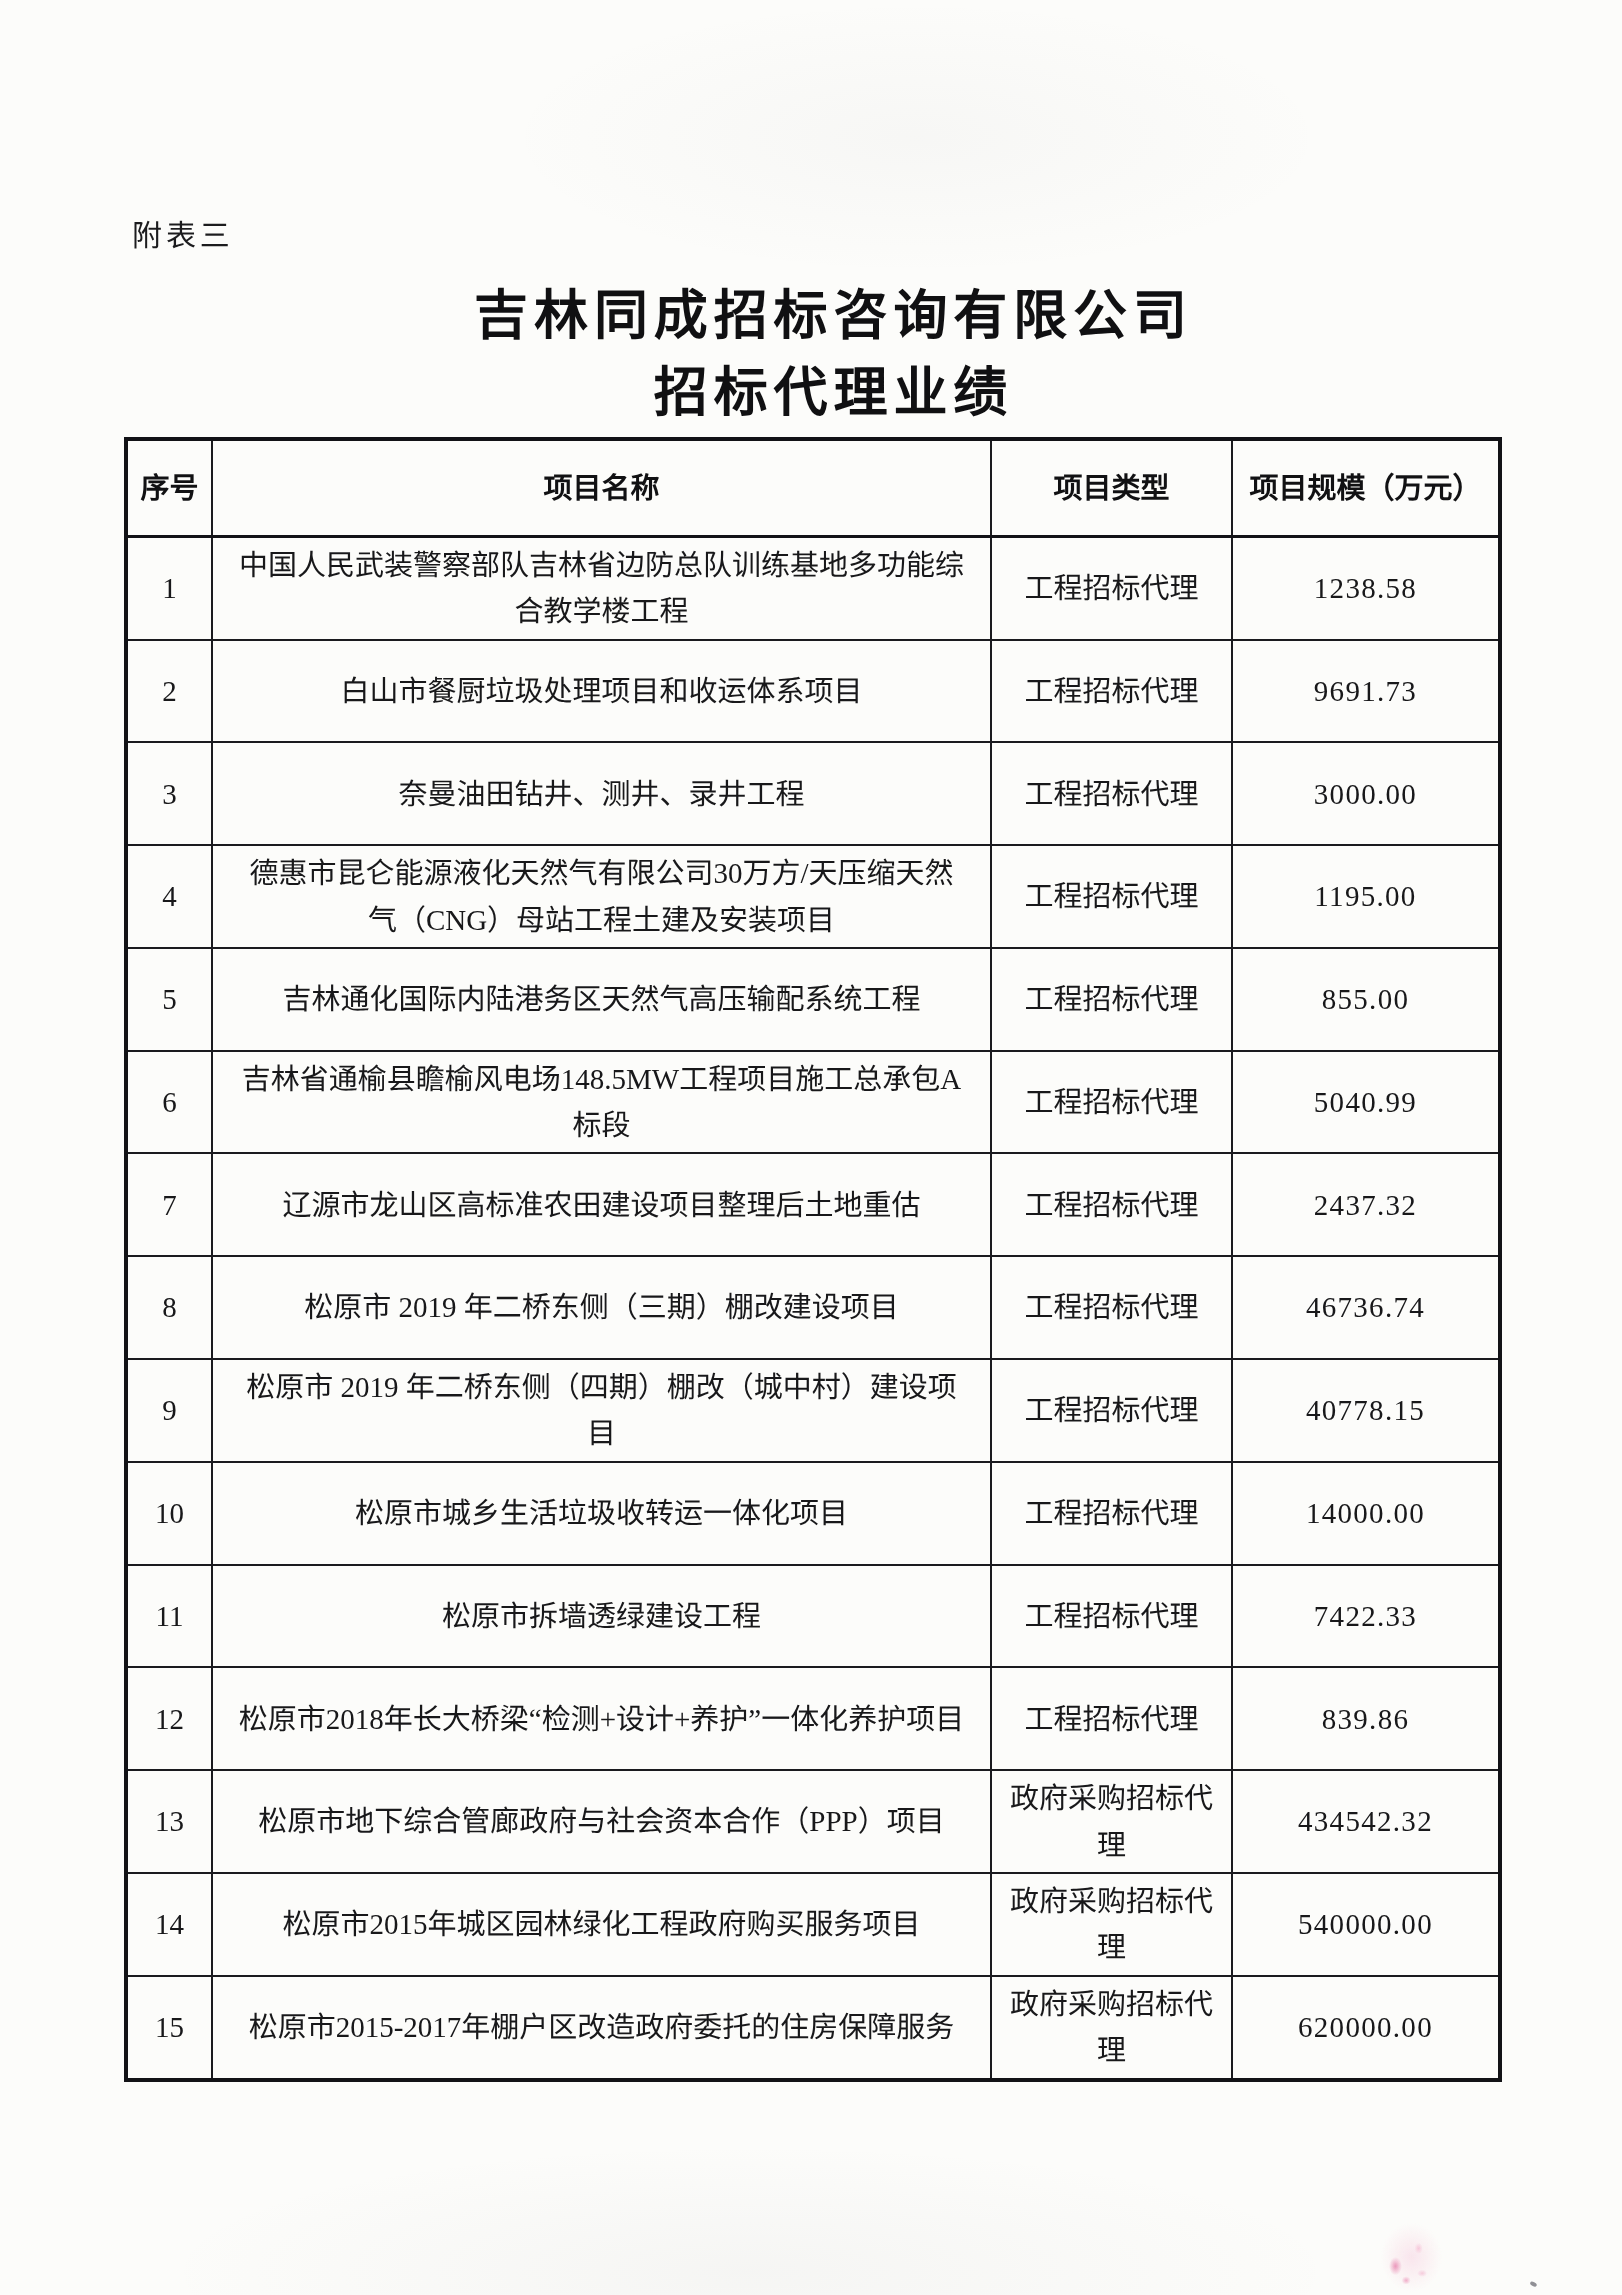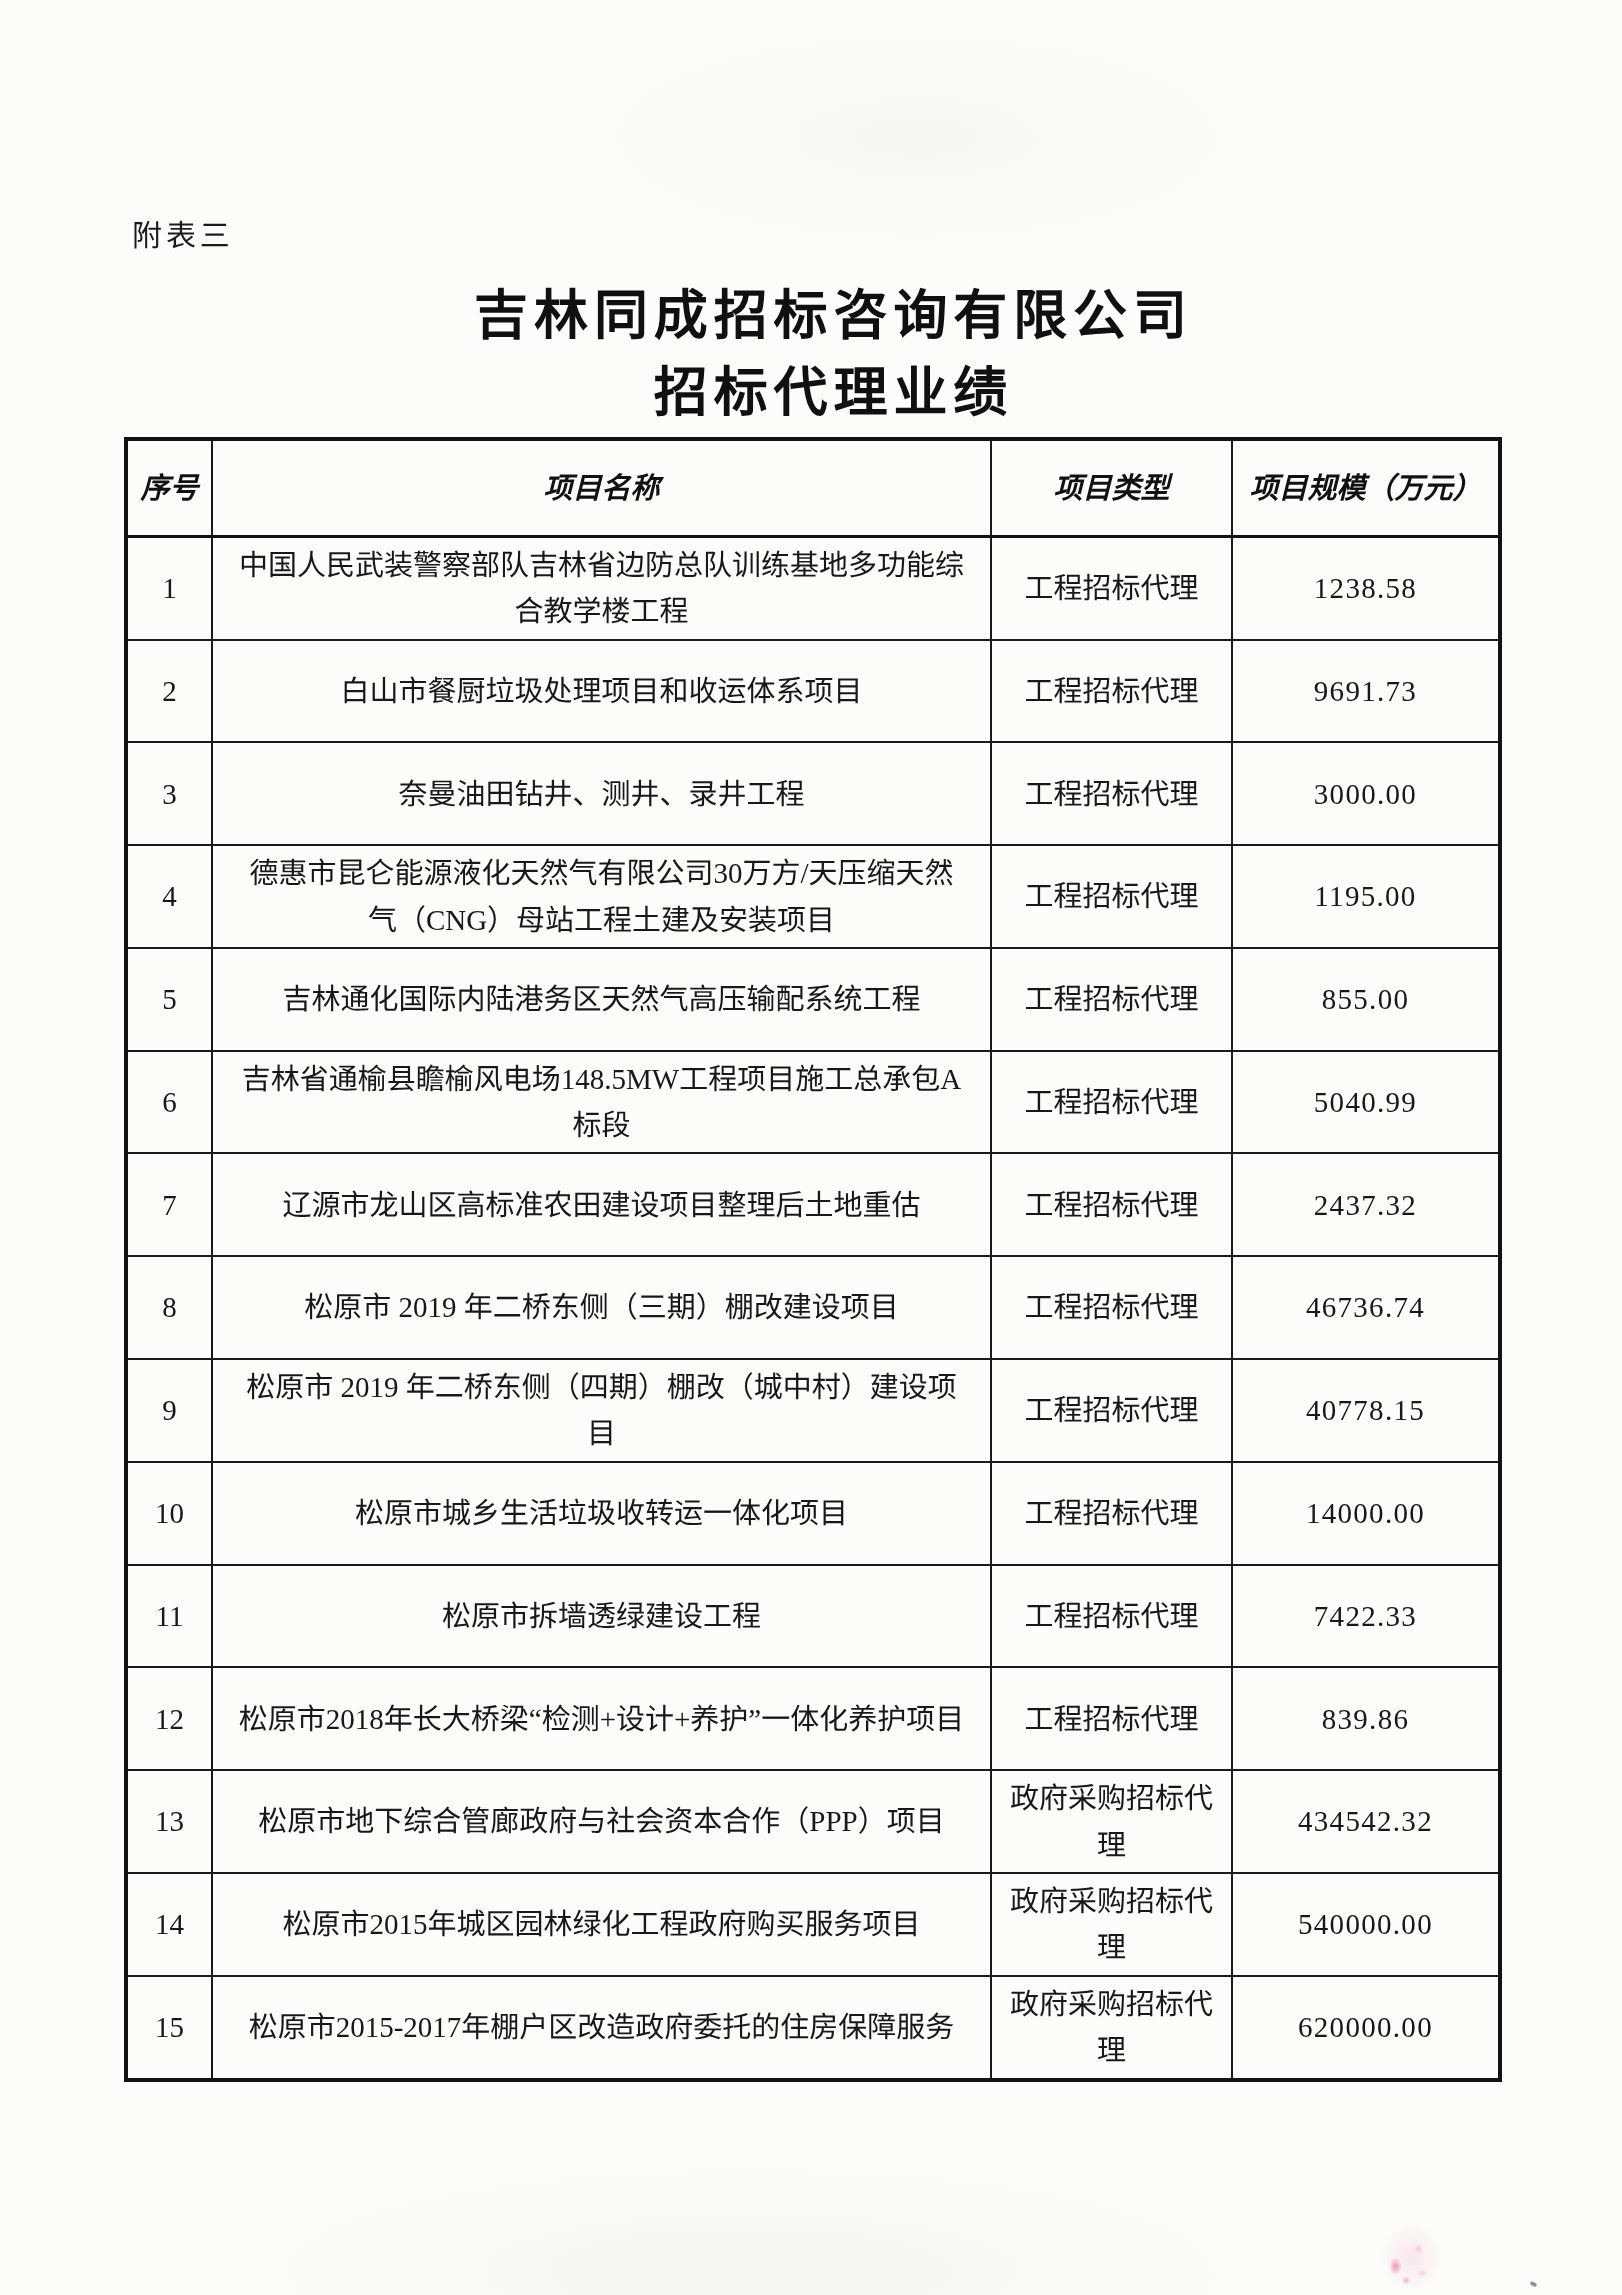--- a/index.html
+++ b/index.html
@@ -62,21 +62,20 @@
     line-height: 1.6;
     padding: 3.9px 7.9px;
     overflow: hidden;
   }
   .perf-table th {
     font-weight: bold;
     height: 86px;
     border-top: 4.6px solid #121216;
     border-bottom: 3.9px solid #121216;
     color: #111113;
-    font-style: italic;
   }
   .perf-table td { height: 93px; color: #18181a; }
   .perf-table .cell-name  { padding: 3.9px 23.6px; }
   .perf-table .cell-type  { padding: 3.9px 7.9px; margin-top: 40px; }
   .perf-table .cell-scale { letter-spacing: 1.3px; }
   .perf-table tr > *:first-child { border-left: 4.6px solid #121216; }
   .perf-table tr > *:last-child  { border-right: 4.6px solid #121216; }
   .perf-table tbody tr:last-child td { border-bottom: 4.6px solid #121216; }
   
   .ink-smudge {

